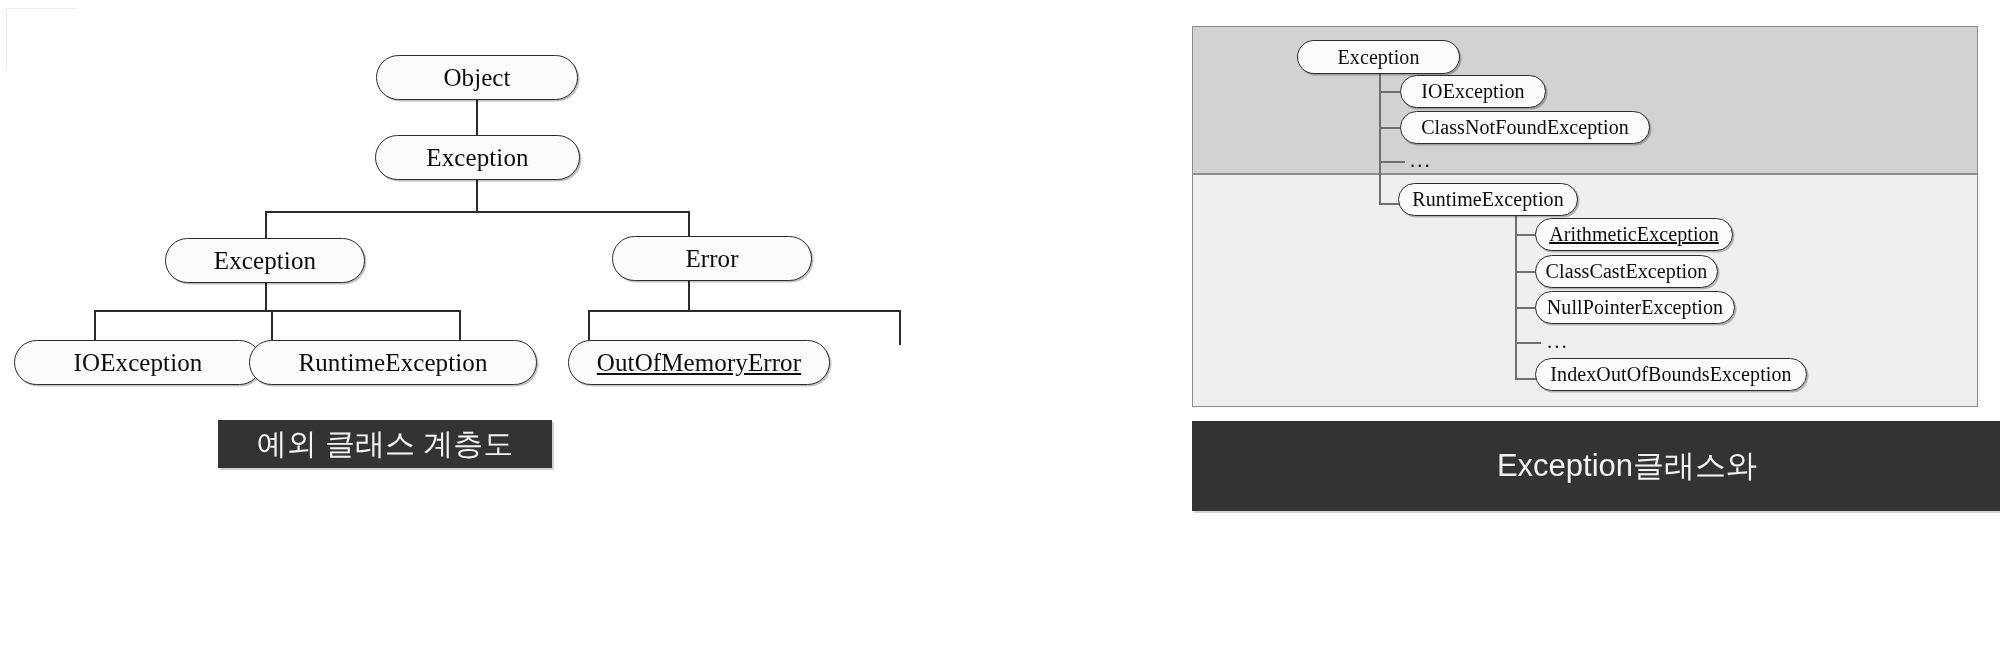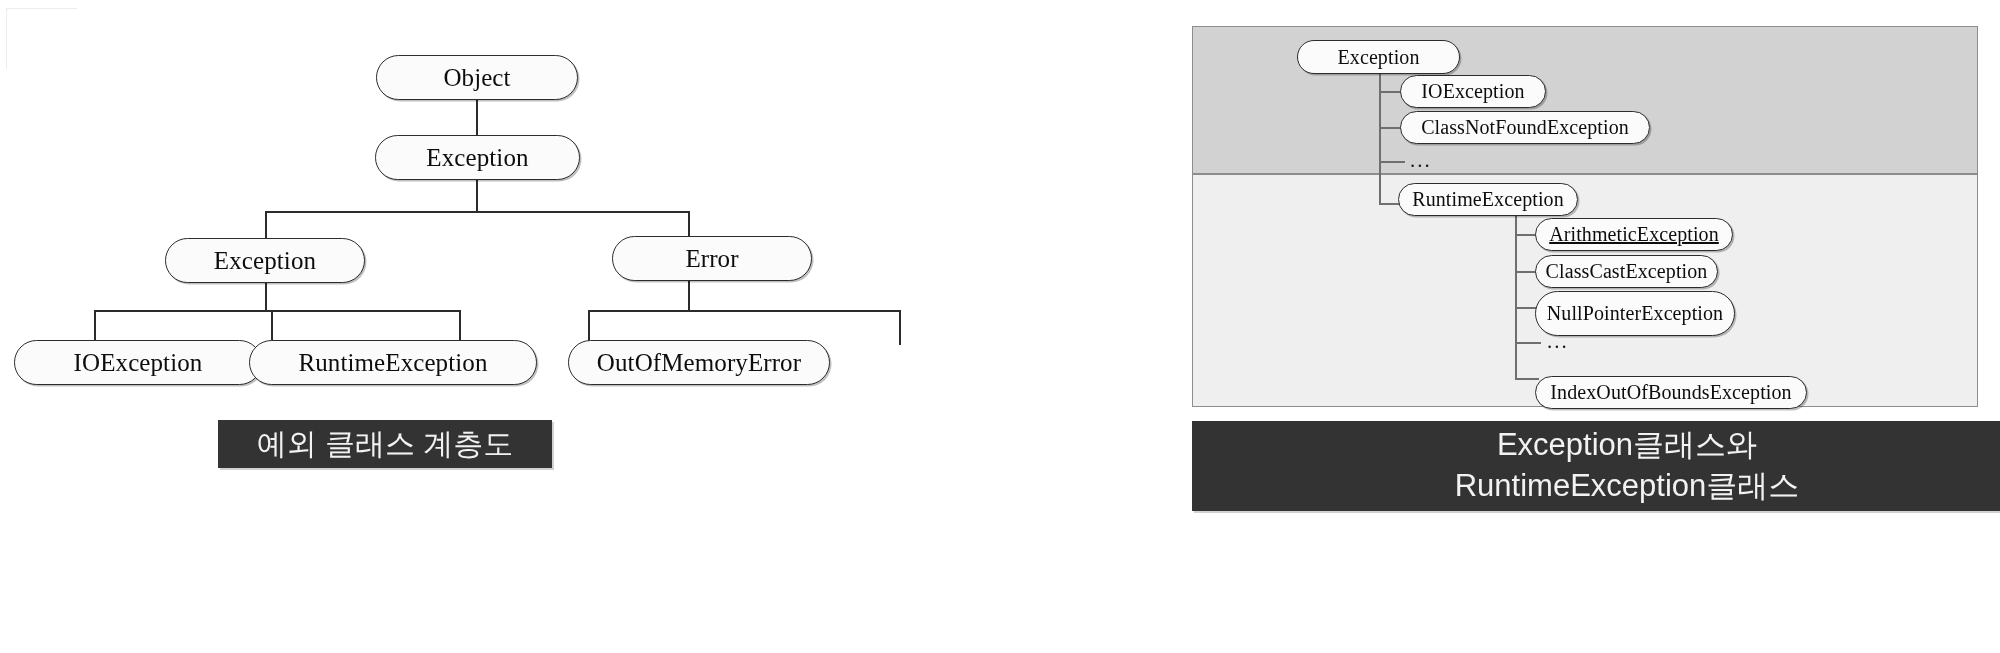--- a/index.html
+++ b/index.html
@@ -130,21 +130,21 @@
     </div>
 
     <div class="node md" style="left:249px;top:340px;width:288px;height:45px;">
       <span>RuntimeException</span>
     </div>
 
     <div class="ellipsis" style="left:580px;top:350px;">
       <span>...</span>
     </div>
 
-    <div class="node md" style="left:568px;top:340px;width:262px;height:45px;">
+    <div class="node md" style="left:568px;top:340px;width:262px;height:45px;text-decoration:underline;">
       <span>OutOfMemoryError</span>
     </div>
 
     <div class="caption" style="left:218px;top:420px;width:334px;height:48px;font-size:30px;">
       <span class="cap-line">예외 클래스 계층도</span>
     </div>
   </div>
 
   <div>
 
@@ -183,33 +183,32 @@
     <div class="node sm" style="left:1535px;top:218px;width:198px;height:33px;text-decoration:underline;">
       <span>ArithmeticException</span>
     </div>
 
     <div class="hline thin" style="left:1515px;top:271px;width:24px;"></div>
     <div class="node sm" style="left:1535px;top:255px;width:183px;height:33px;">
       <span>ClassCastException</span>
     </div>
 
     <div class="hline thin" style="left:1515px;top:307px;width:24px;"></div>
-    <div class="node sm" style="left:1535px;top:291px;width:200px;height:45px;">
+    <div class="node sm" style="left:1535px;top:291px;width:200px;height:33px;">
       <span>NullPointerException</span>
     </div>
 
     <div class="hline thin" style="left:1515px;top:342px;width:26px;"></div>
     <div class="ellipsis sm" style="left:1547px;top:331px;">
       <span>...</span>
     </div>
 
     <div class="hline thin" style="left:1515px;top:378px;width:24px;"></div>
-    <div class="node sm" style="left:1535px;top:376px;width:272px;height:33px;">
+    <div class="node sm" style="left:1535px;top:358px;width:272px;height:33px;">
       <span>IndexOutOfBoundsException</span>
     </div>
 
     <div class="caption" style="left:1192px;top:421px;width:786px;height:90px;font-size:31px;flex-direction:column;line-height:1.32;padding-left:42px;">
       <span class="cap-line">Exception클래스와</span>
-      <span class="cap-line">RuntimeException클래스</span>
     </div>
   </div>
 
 </div>
 
 </body></html>

